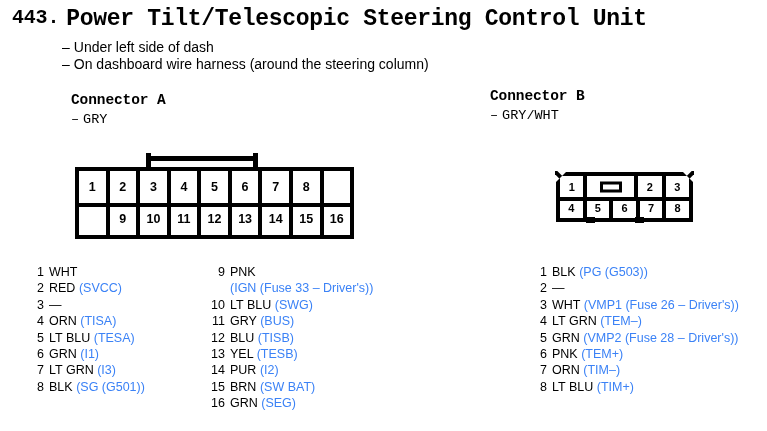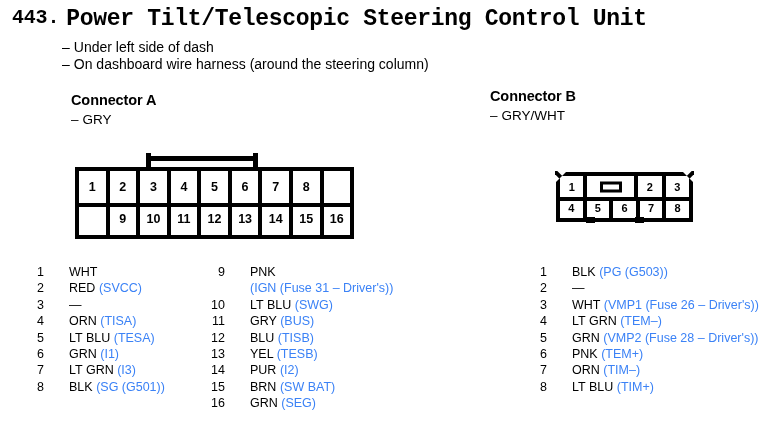--- a/index.html
+++ b/index.html
@@ -41,20 +41,21 @@
   .bullet {
     font-size: 14px;
     line-height: 17px;
     white-space: nowrap;
   }
   .bullet .dash { margin-right: 4px; }
 
   
   .conn-head {
     position: absolute;
+    font-family: Liberation Mono, monospace;
   }
   .conn-head .name {
     font-size: 14.5px;
     font-weight: bold;
     letter-spacing: -0.1px;
   }
   .conn-head .color {
     font-size: 13.5px;
     margin-top: 4px;
   }
@@ -220,21 +221,21 @@
     font-size: 12.5px;
     line-height: 16.4px;
     align-items: flex-start;
   }
   .pin .n {
     min-width: 15px;
     text-align: right;
     margin-right: 5px;
     flex: 0 0 auto;
   }
-  .pin .v { flex: 1 1 auto; margin-left: 20px; }
+  .pin .v { flex: 1 1 auto; }
   .sig { color: #3b82f6; }
   .wrap2 { display: block; }
 </style>
 </head>
 <body>
 
 <div class="title-row">
   <span class="title-num">443.</span>
   <span class="title-text">Power Tilt/Telescopic Steering Control Unit</span>
 </div>
@@ -349,21 +350,21 @@
     </div>
   <div class="pin">
       <span class="n">8</span>
       <span class="v"><span>BLK</span> <span class="sig">(SG (G501))</span></span>
     </div>
 </div>
 
 <div class="pinlist" id="listA2">
   <div class="pin">
       <span class="n">9</span>
-      <span class="v"><span>PNK</span><span class="sig wrap2">(IGN (Fuse 31 – Driver's))</span></span>
+      <span class="v"><span>PNK</span><span class="sig wrap2">(IGN (Fuse 33 – Driver's))</span></span>
     </div>
   <div class="pin">
       <span class="n">10</span>
       <span class="v"><span>LT BLU</span> <span class="sig">(SWG)</span></span>
     </div>
   <div class="pin">
       <span class="n">11</span>
       <span class="v"><span>GRY</span> <span class="sig">(BUS)</span></span>
     </div>
   <div class="pin">

